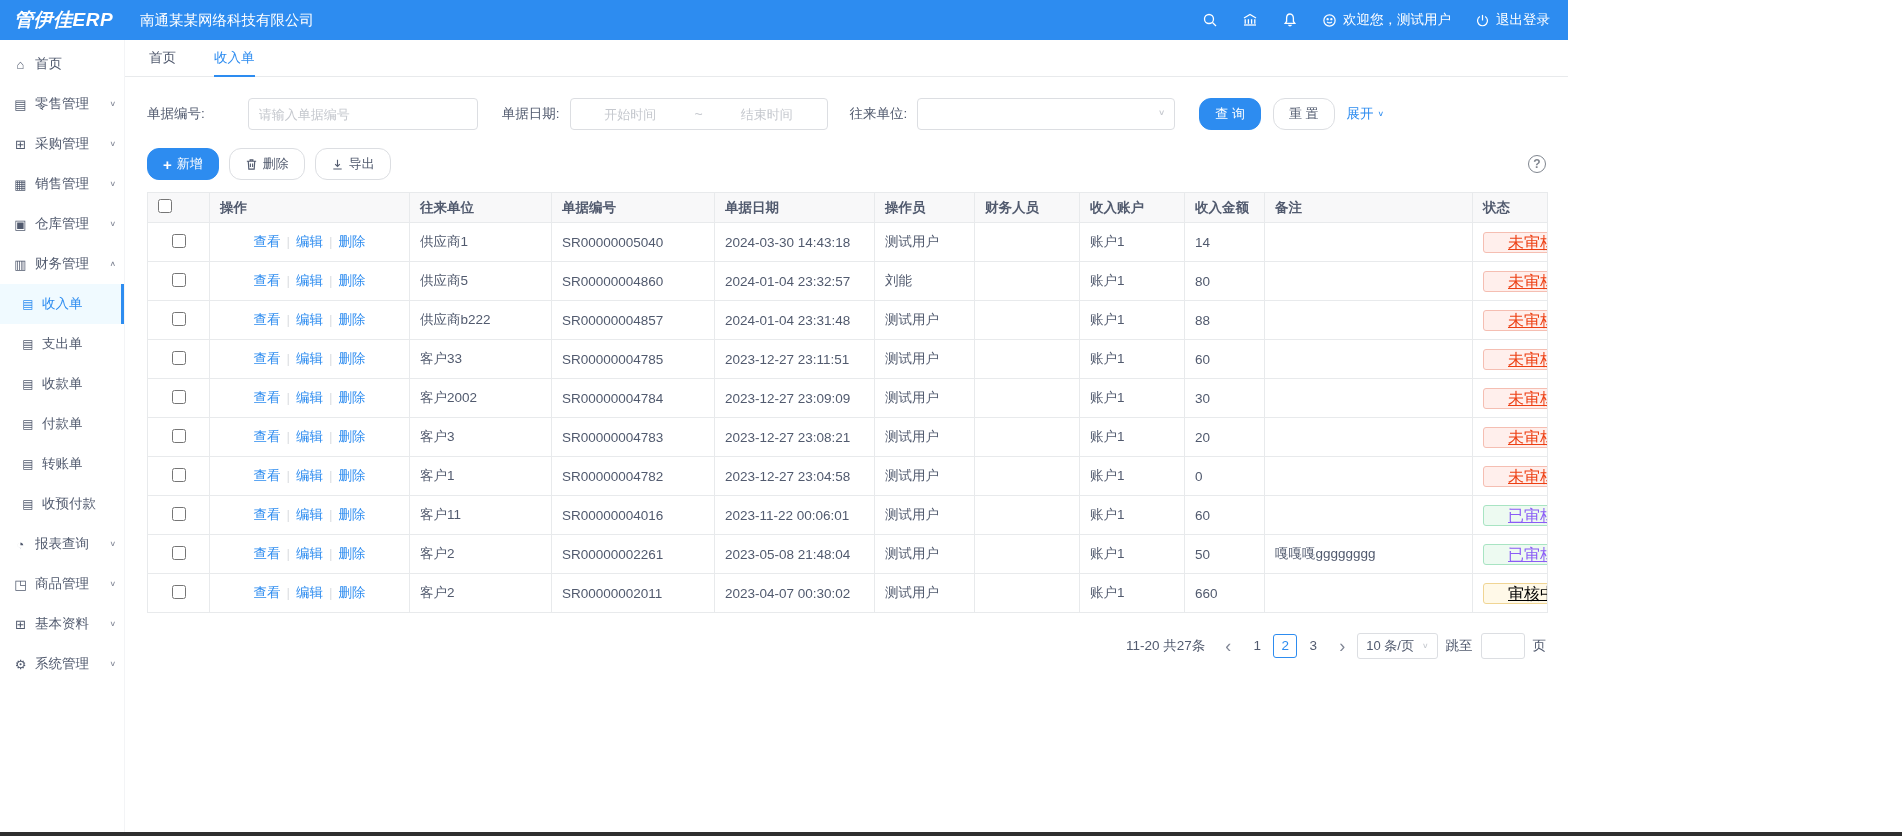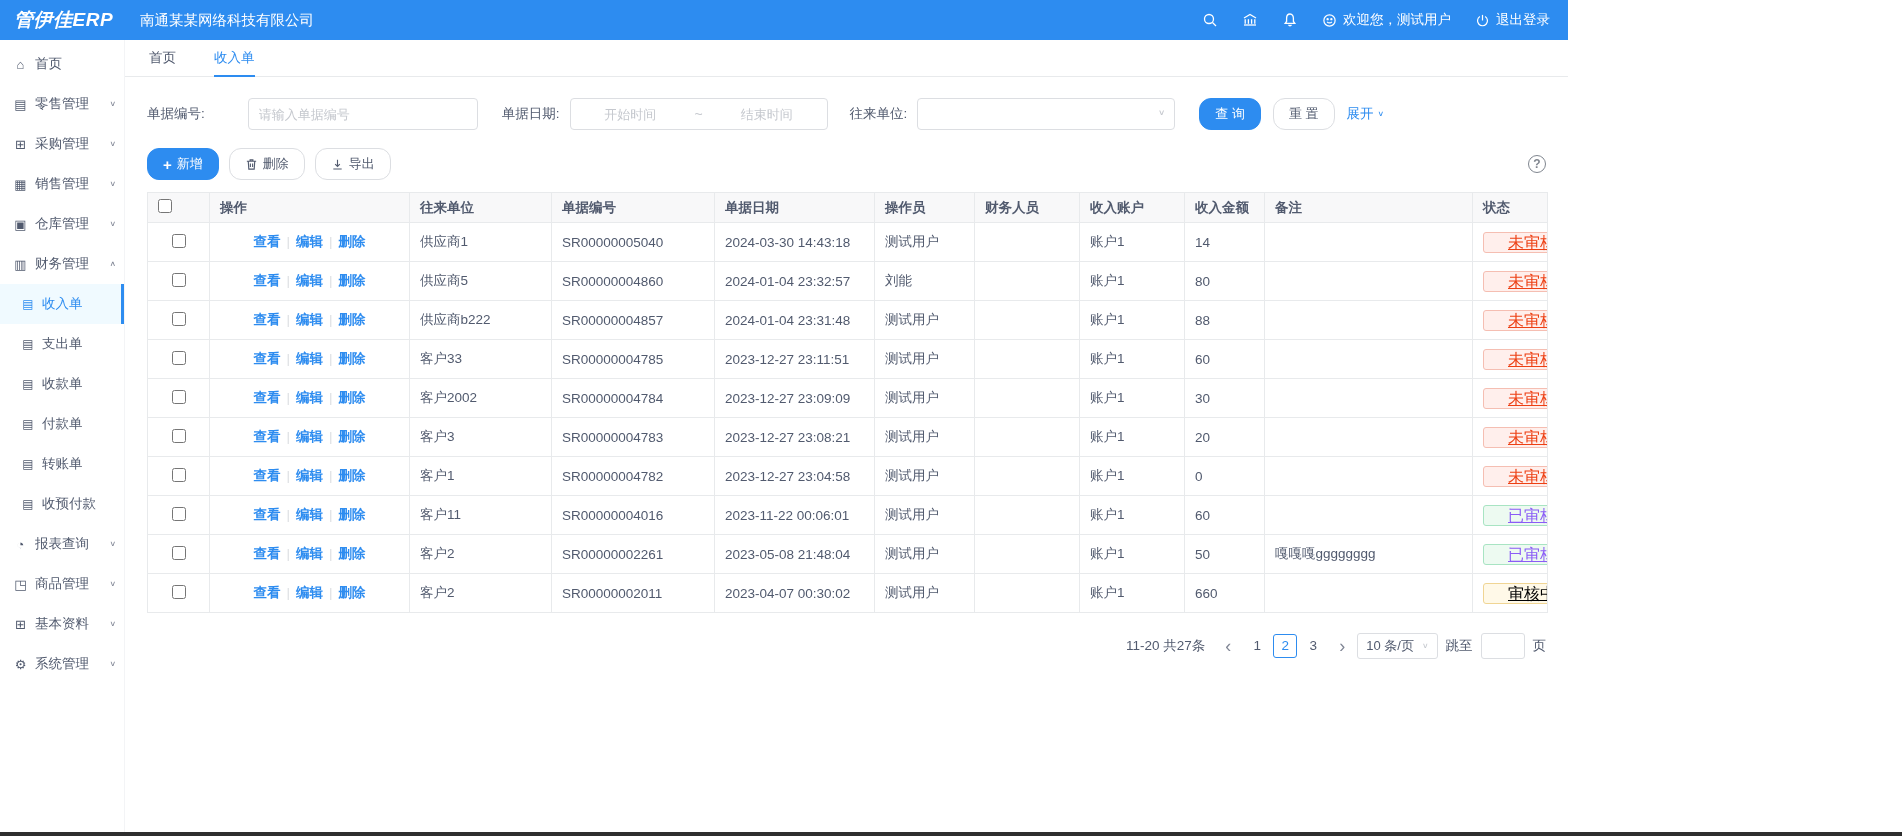--- a/index.html
+++ b/index.html
@@ -94,21 +94,21 @@
   }
 
   
   .grid-wrap { padding: 0 22px; }
   table.grid { border-collapse: collapse; table-layout: fixed; width: 1400px; font-size: 13.5px; border-radius: 22px; }
   .grid th, .grid td { border: 1px solid #e8eaec; padding: 0 10px; overflow: hidden; white-space: nowrap; text-overflow: ellipsis; }
   .grid th { background: #f8f8f9; height: 30px; font-weight: 600; color: #515a6e; text-align: left; }
   .grid td { height: 39px; color: #515a6e; background: #fff; }
   .th-center, .td-center { text-align: center; }
   .grid input[type="checkbox"] { width: 14px; height: 14px; cursor: pointer; }
-  .td-actions a { color: #2d8cf0; text-decoration: none; font-weight: 700; cursor: pointer; }
+  .td-actions a { color: #2d8cf0; text-decoration: none; font-weight: 400; cursor: pointer; }
   .sep { color: #dcdee2; margin: 0 6px; }
   .badge {
     display: inline-block; padding: 1px 24px; font-size: 16px; border-radius: 3px;
     border: 1px solid transparent; line-height: 17px; text-decoration: underline;
   }
   .badge.pending   { color: #ed4014; background: #ffefec; border-color: #f5beb2; }
   .badge.approved  { color: #8b5cf6; background: #edfaf1; border-color: #a8e4c3; text-align: right; }
   .badge.reviewing { color: #000000; background: #fff9e8; border-color: #f0d594; }
 
   

